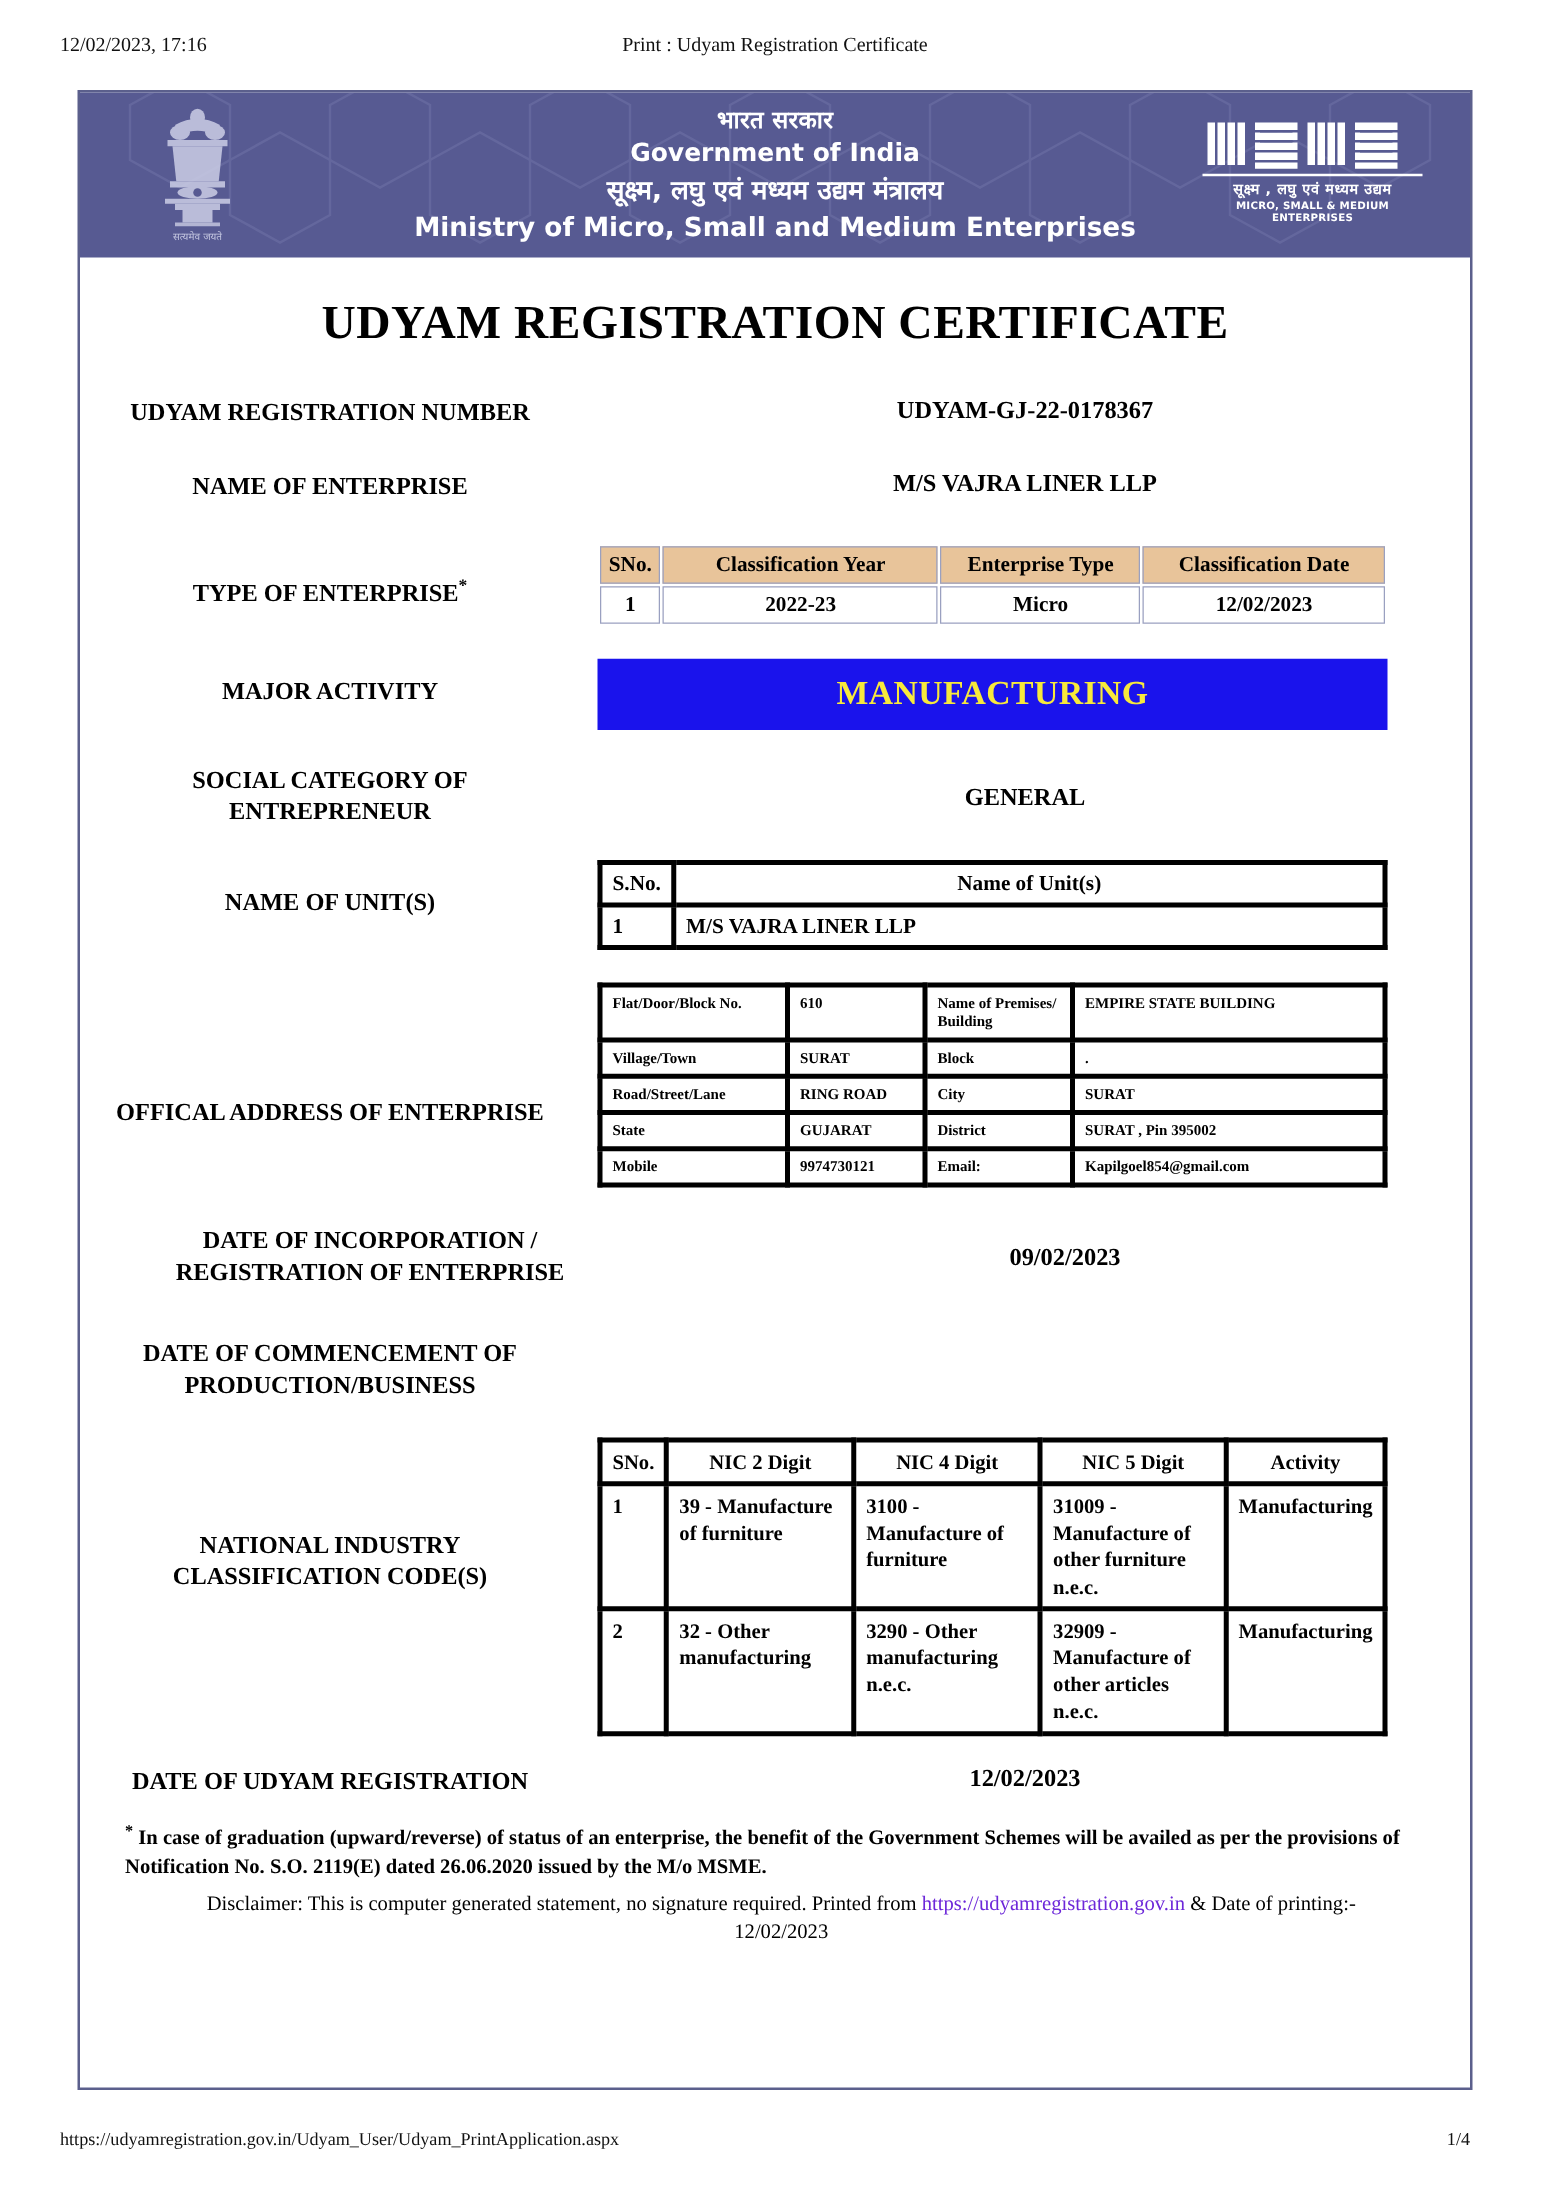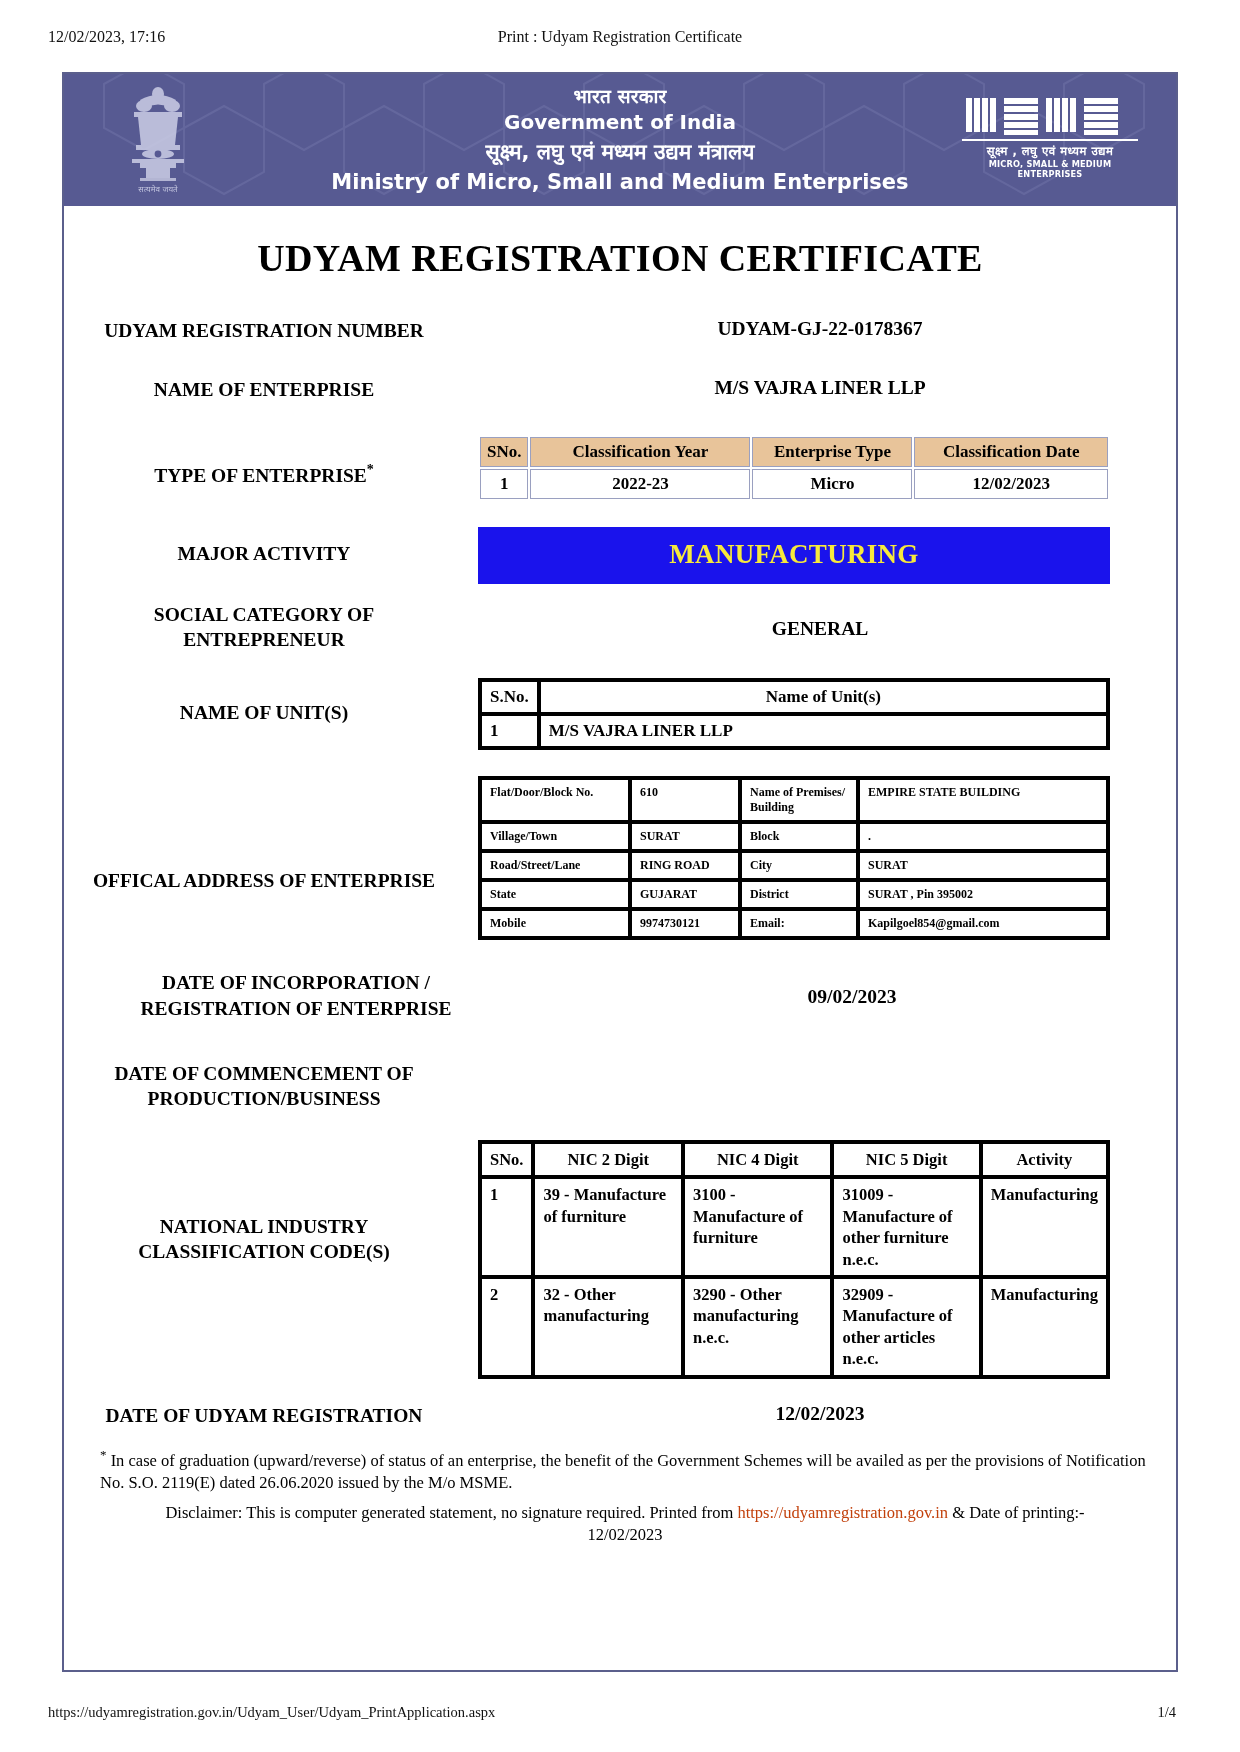--- a/index.html
+++ b/index.html
@@ -125,21 +125,21 @@
     flex: 1 1 auto;
     font-size: 19.5px;
     font-weight: 700;
     text-align: center;
   }
 
   .r-regno { margin-top: 38px; }
   .r-name  { margin-top: 34px; }
   .r-type  { margin-top: 32px; }
   .r-major { margin-top: 26px; }
-  .r-social{ margin-top: 18px; }
+  .r-social{ margin-top: 28px; }
   .r-unit  { margin-top: 26px; }
   .r-addr  { margin-top: 26px; }
   .r-inc   { margin-top: 30px; margin-left: 32px; }
   .r-comm  { margin-top: 40px; }
   .r-nic   { margin-top: 28px; }
   .r-dor   { margin-top: 24px; }
 
   .star { font-size: 14px; vertical-align: super; font-weight: 700; }
 
   
@@ -201,33 +201,33 @@
 
   
   .notes {
     margin-top: 18px;
     padding: 0 26px 0 36px;
     font-size: 16.5px;
     line-height: 1.35;
   }
   .note-star {
     position: relative;
-    font-weight: 400;
+    font-weight: 700;
     text-indent: 0;
   }
   .note-star .s { font-size: 13px; vertical-align: super; }
   .disclaim {
     margin-top: 8px;
     text-align: center;
     font-weight: 400;
     font-size: 16.5px;
     line-height: 1.35;
     padding: 0 14px;
   }
-  .disclaim a.url { color: #c2410c; text-decoration: none; }
+  .disclaim a.url { color: #6d28d9; text-decoration: none; }
 </style>
 </head>
 <body>
 
 <div class="print-head">
   <span class="left">12/02/2023, 17:16</span>
   <span class="center">Print : Udyam Registration Certificate</span>
 </div>
 
 <div class="cert">

